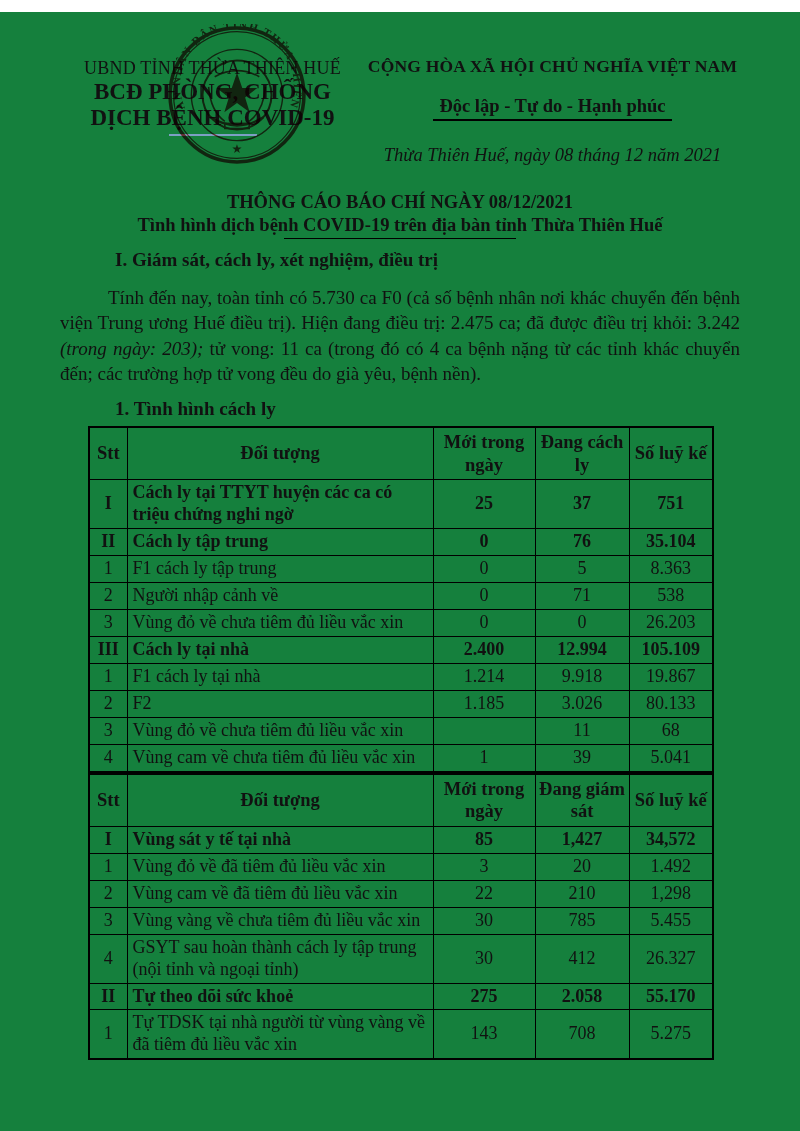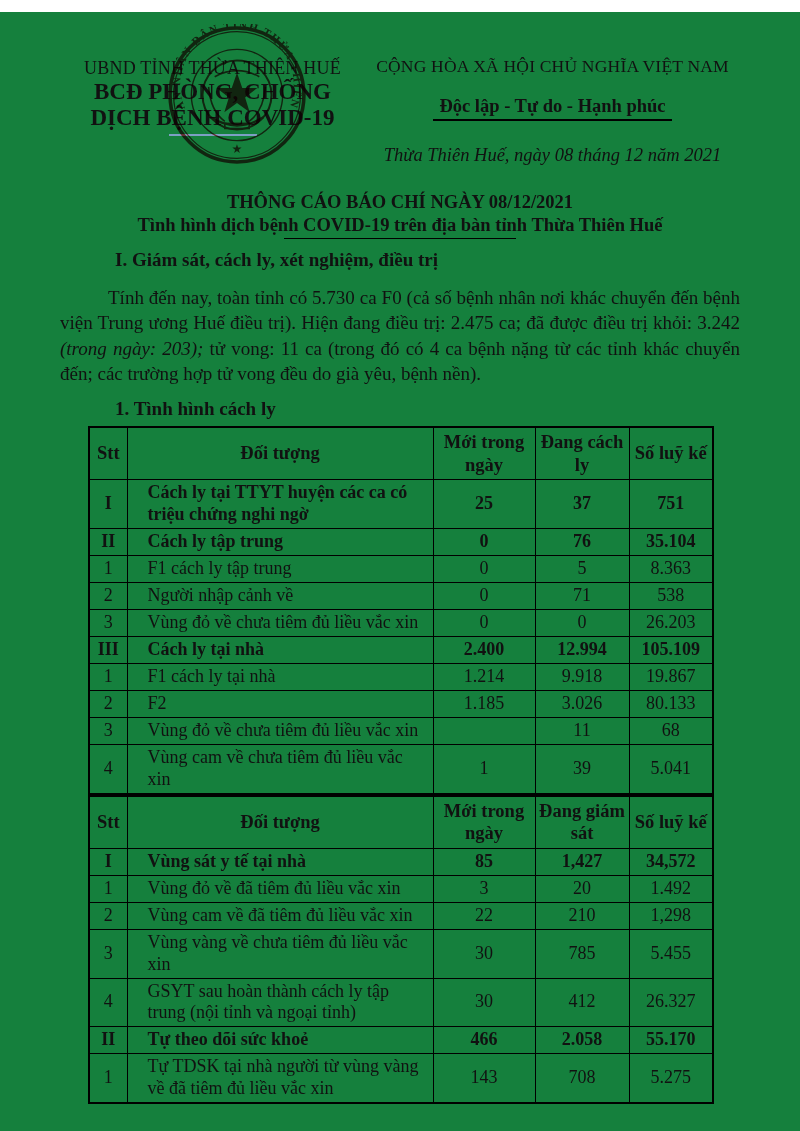--- a/index.html
+++ b/index.html
@@ -8,21 +8,21 @@
     position:relative; width:800px; height:1131px; margin:12px auto;
     background:#15803d; padding:42px 60px 0 60px; overflow:hidden;
   }
   
   .header { display:flex; position:relative; }
   .header-left { width:305px; text-align:center; padding-top:4px; }
   .header-left .l1 { font-size:18px; letter-spacing:.2px; }
   .header-left .l2, .header-left .l3 { font-size:23px; font-weight:bold; }
   .blue-rule { width:88px; height:2px; background:#7d9fc4; margin:3px auto 0; }
   .header-right { flex:1; text-align:center; padding-top:2px; }
-  .header-right .n1 { font-size:17.5px; font-weight:normal; letter-spacing:.2px; }
+  .header-right .n1 { font-size:17.5px; font-weight:bold; letter-spacing:.2px; }
   .header-right .n2 { display:inline-block; font-size:18.5px; font-weight:bold;
                       border-bottom:2px solid #000; padding:0 6px 2px; margin-top:1px; }
   .header-right .date { font-style:italic; font-size:18.5px; margin-top:24px; }
   
   .seal { position:absolute; left:106px; top:-30px; width:142px; height:142px;
           opacity:.88; mix-blend-mode:multiply; pointer-events:none; }
   
   .title-block { text-align:center; margin-top:26px; }
   .title-block .t1 { font-size:18.5px; font-weight:bold; }
   .title-block .t2 { font-size:18.5px; font-weight:bold; margin-top:2px; }
@@ -33,21 +33,21 @@
   .sec-heading { font-size:19px; font-weight:bold; margin:10px 0 0 55px; }
   .sub-heading { font-size:19px; font-weight:bold; margin:12px 0 6px 55px; }
   .sub-heading.tight { margin-top:6px; margin-bottom:4px; }
   
   table { border-collapse:collapse; width:624px; margin-left:28px; table-layout:fixed;
           font-size:18px; }
   th, td { border:1px solid #000; padding:2px 6px; line-height:1.22; vertical-align:middle; }
   table { border:2px solid #000; }
   th { font-weight:bold; text-align:center; font-size:18.5px; padding:3px 2px; }
   td.c-stt { text-align:center; }
-  td.c-label { text-align:left; padding-left:20px; }
+  td.c-label { text-align:left; padding-left:5px; }
   td.c-num { text-align:center; }
   tr.bold-row td { font-weight:bold; }
 </style>
 </head>
 <body>
 
 <div class="page">
 
   <div class="header">
     <div class="header-left">
@@ -237,21 +237,21 @@
         <tr>
           <td class="c-stt">4</td>
           <td class="c-label">GSYT sau hoàn thành cách ly tập trung (nội tỉnh và ngoại tỉnh)</td>
           <td class="c-num">30</td>
           <td class="c-num">412</td>
           <td class="c-num">26.327</td>
         </tr>
         <tr class="bold-row">
           <td class="c-stt">II</td>
           <td class="c-label">Tự theo dõi sức khoẻ</td>
-          <td class="c-num">466</td>
+          <td class="c-num">275</td>
           <td class="c-num">2.058</td>
           <td class="c-num">55.170</td>
         </tr>
         <tr>
           <td class="c-stt">1</td>
           <td class="c-label">Tự TDSK tại nhà người từ vùng vàng về đã tiêm đủ liều vắc xin</td>
           <td class="c-num">143</td>
           <td class="c-num">708</td>
           <td class="c-num">5.275</td>
         </tr>

